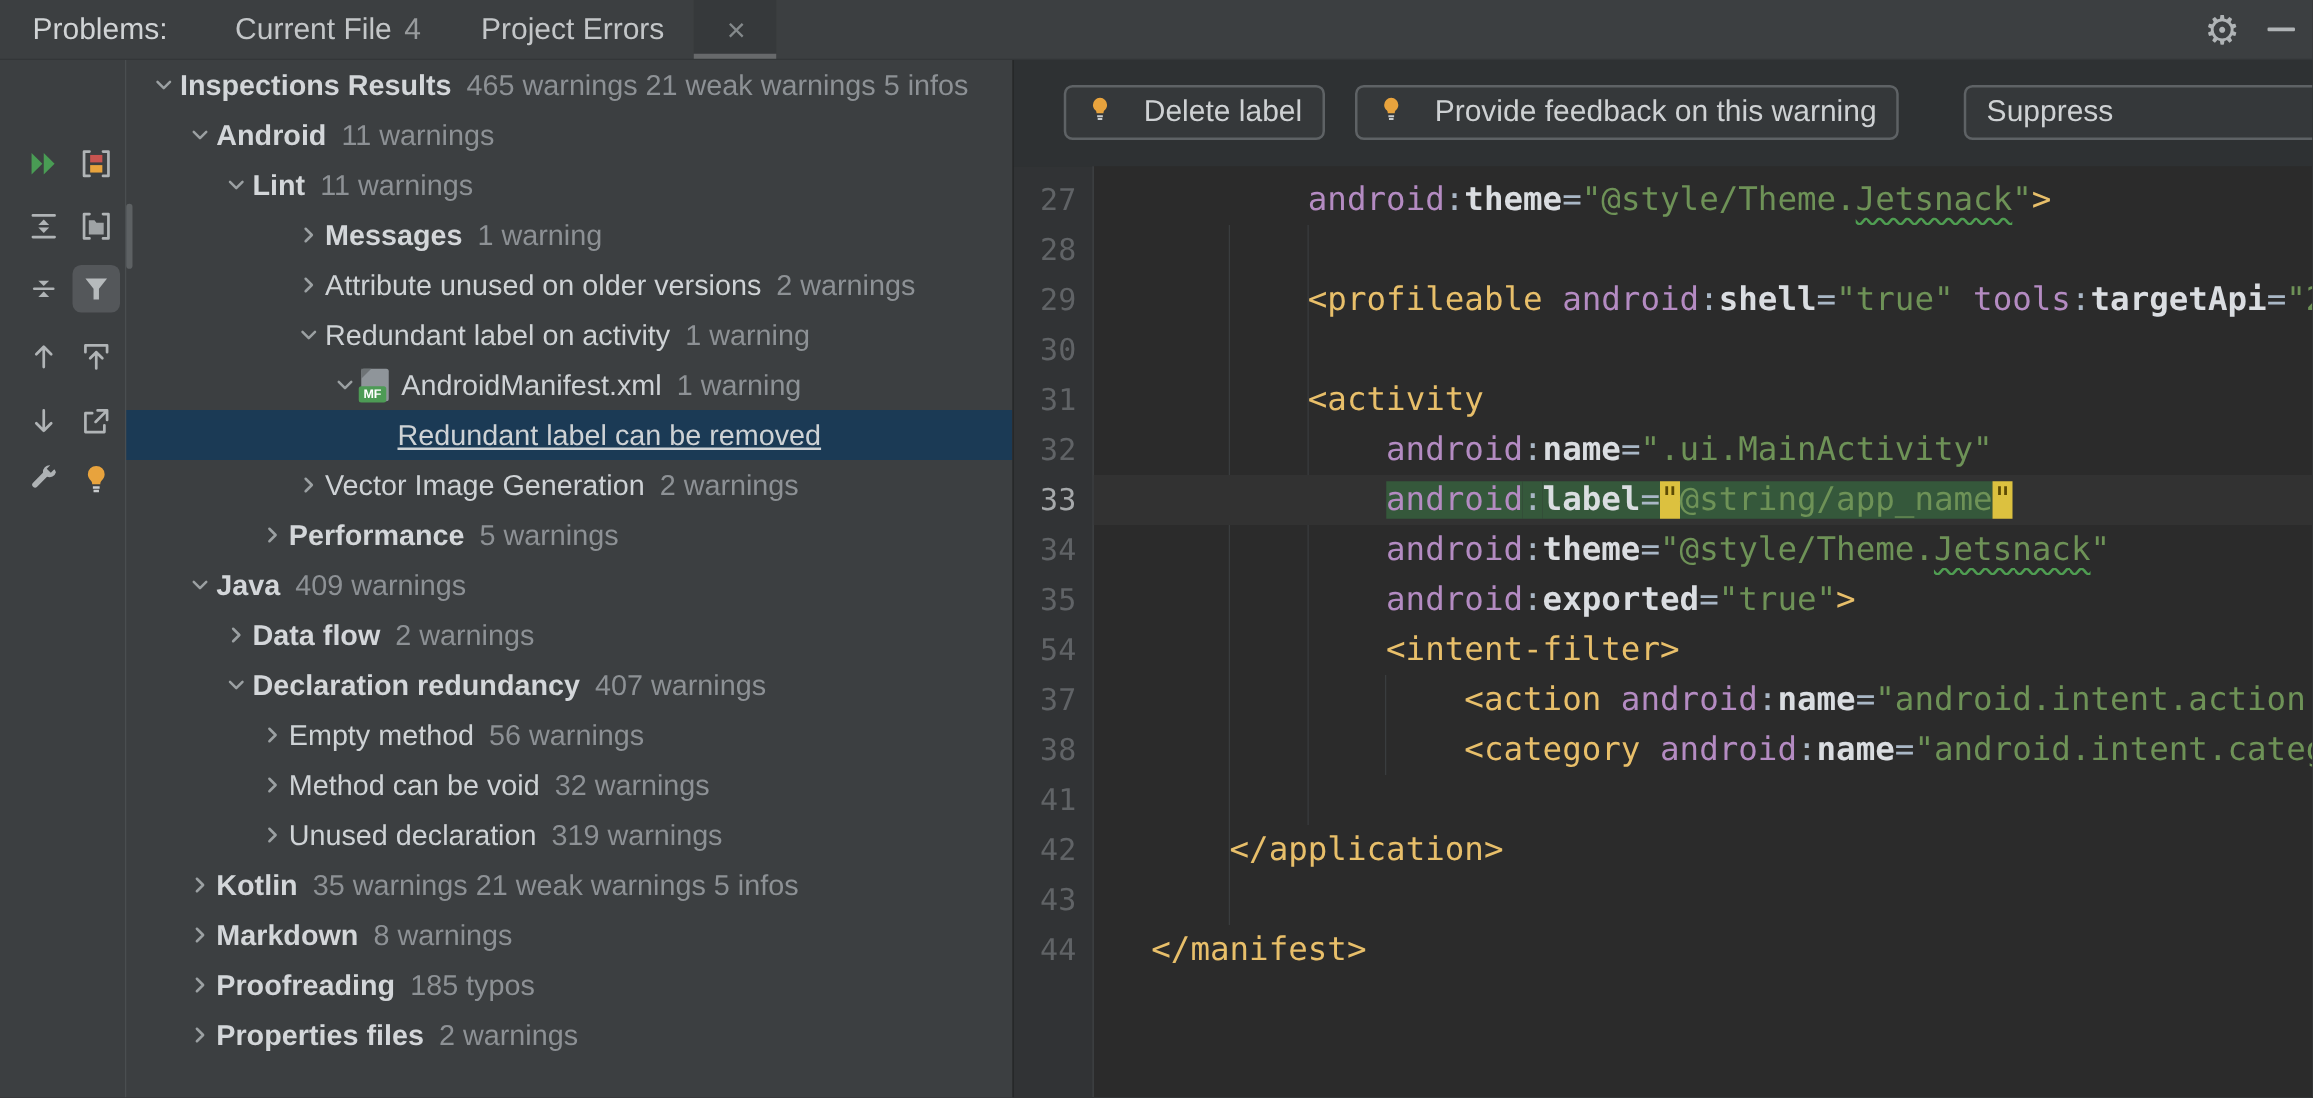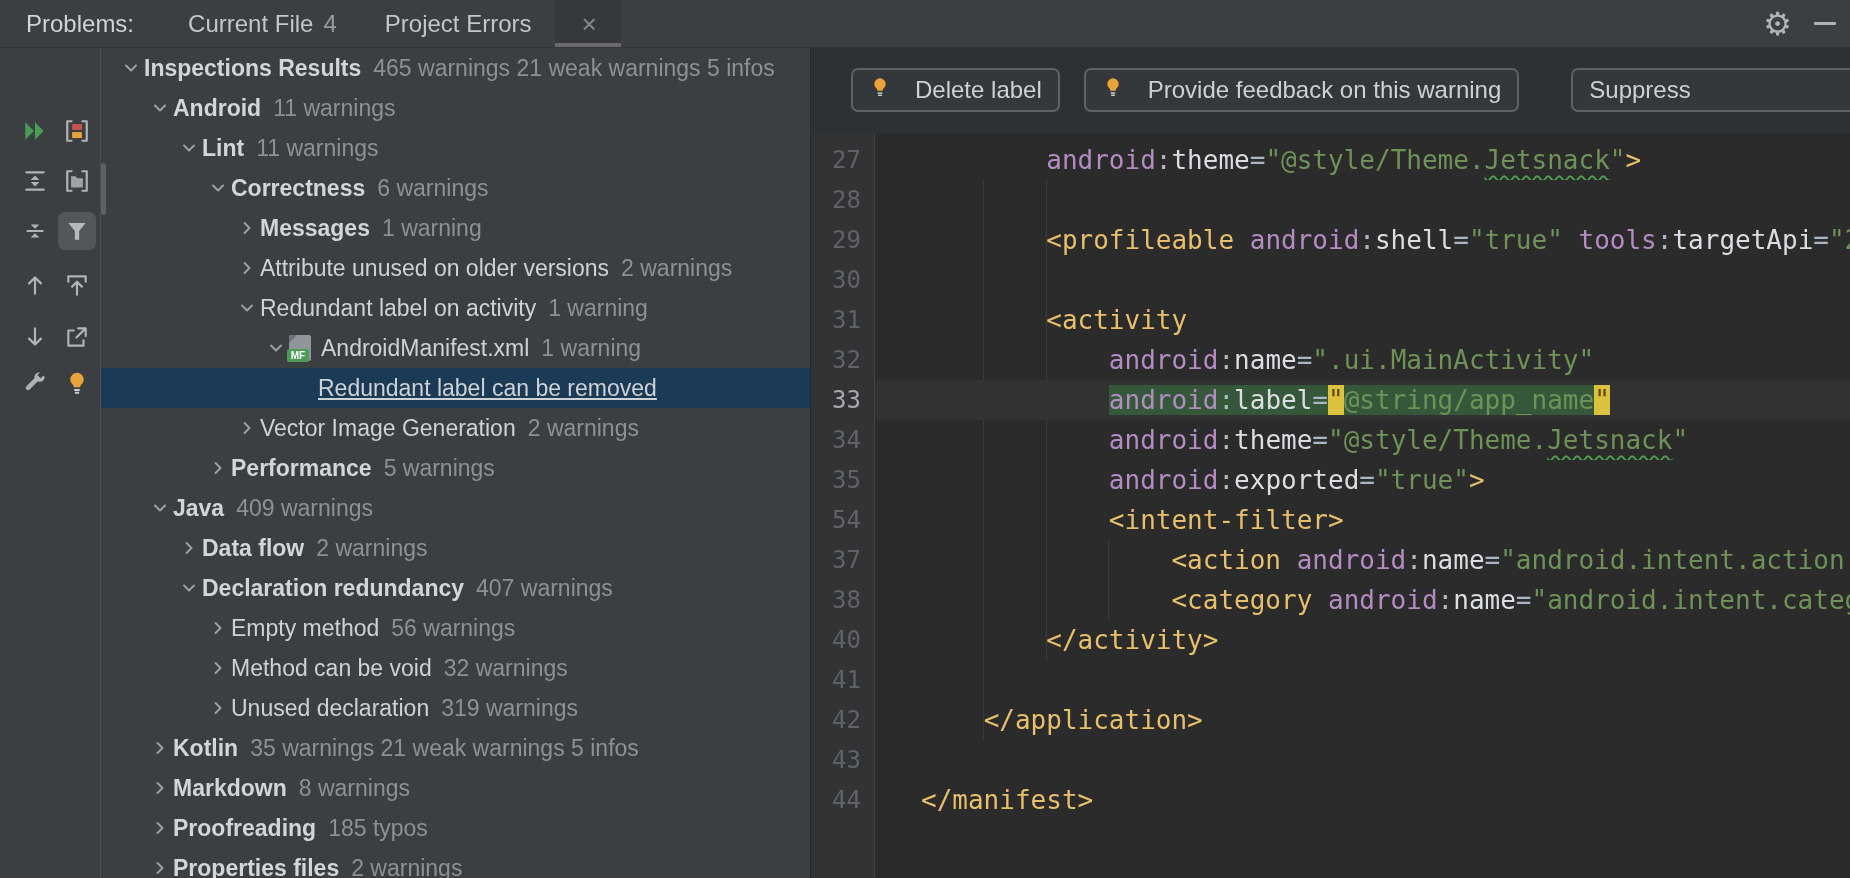--- a/index.html
+++ b/index.html
@@ -72,21 +72,21 @@
     border-right:1px solid #404345;}
   #lines{position:absolute;left:0;top:92px;width:100%;}
   .eline{display:flex;height:40px;font-family:"DejaVu Sans Mono",monospace;font-size:26px;
     line-height:40px;}
   .lnum{flex:0 0 64px;text-align:right;padding-right:14px;color:var(--linenum);
     font-size:24px;font-family:"DejaVu Sans Mono",monospace;}
   .lcode{flex:1;white-space:pre;padding-left:46px;overflow:hidden;}
   .eline.cur .lcode{background:var(--current-line);}
   .eline.cur .lnum{color:var(--linenum-cur);}
   .tk-t{color:var(--tag);} .tk-n{color:var(--ns);}
-  .tk-a{color:var(--attr);font-weight:400;}
+  .tk-a{color:var(--attr);font-weight:700;}
   .tk-p{color:var(--punct);} .tk-w{color:var(--punct);}
   .tk-s,.tk-sq{color:var(--string);}
   .tk-sq{text-decoration-line:underline;text-decoration-style:wavy;
     text-decoration-color:var(--squiggle);text-decoration-thickness:2px;text-underline-offset:6px;}
   .tk-h{background:var(--warn-bg);}
   .tk-q{background:var(--quote-bg);color:#5c4a04;}
   .iguide{position:absolute;width:1px;background:#3a3d3f;}
 </style>
 </head>
 <body>
@@ -211,29 +211,20 @@
       </div>
       <div class="trow" style="padding-left: 76px;">
         <span class="chev">
           <svg width="20" height="20" viewBox="0 0 24 24">
             <polyline points="6,9 12,15 18,9" stroke="#9ba0a2" stroke-width="2.4" fill="none" stroke-linecap="round" stroke-linejoin="round"></polyline>
           </svg>
         </span>
         <span class="tlabel b">Lint</span>
         <span class="tcount">11 warnings</span>
       </div>
-      <div class="trow" style="padding-left: 105px;">
-        <span class="chev">
-          <svg width="20" height="20" viewBox="0 0 24 24">
-            <polyline points="6,9 12,15 18,9" stroke="#9ba0a2" stroke-width="2.4" fill="none" stroke-linecap="round" stroke-linejoin="round"></polyline>
-          </svg>
-        </span>
-        <span class="tlabel b">Correctness</span>
-        <span class="tcount">6 warnings</span>
-      </div>
       <div class="trow" style="padding-left: 134px;">
         <span class="chev">
           <svg width="20" height="20" viewBox="0 0 24 24">
             <polyline points="9,6 15,12 9,18" stroke="#9ba0a2" stroke-width="2.4" fill="none" stroke-linecap="round" stroke-linejoin="round"></polyline>
           </svg>
         </span>
         <span class="tlabel b">Messages</span>
         <span class="tcount">1 warning</span>
       </div>
       <div class="trow" style="padding-left: 134px;">
@@ -451,24 +442,20 @@
         </div>
         <div class="eline">
           <span class="lnum">37</span>
           <span class="lcode">                <span class="tk-t">&lt;action</span><span class="tk-w"> </span><span class="tk-n">android</span><span class="tk-p">:</span><span class="tk-a">name</span><span class="tk-p">=</span><span class="tk-s">"android.intent.action.MAIN"</span></span>
         </div>
         <div class="eline">
           <span class="lnum">38</span>
           <span class="lcode">                <span class="tk-t">&lt;category</span><span class="tk-w"> </span><span class="tk-n">android</span><span class="tk-p">:</span><span class="tk-a">name</span><span class="tk-p">=</span><span class="tk-s">"android.intent.category.LAUNCHER"</span></span>
         </div>
         <div class="eline">
-          <span class="lnum">40</span>
-          <span class="lcode">        <span class="tk-t">&lt;/activity&gt;</span></span>
-        </div>
-        <div class="eline">
           <span class="lnum">41</span>
           <span class="lcode"></span>
         </div>
         <div class="eline">
           <span class="lnum">42</span>
           <span class="lcode">    <span class="tk-t">&lt;/application&gt;</span></span>
         </div>
         <div class="eline">
           <span class="lnum">43</span>
           <span class="lcode"></span>

